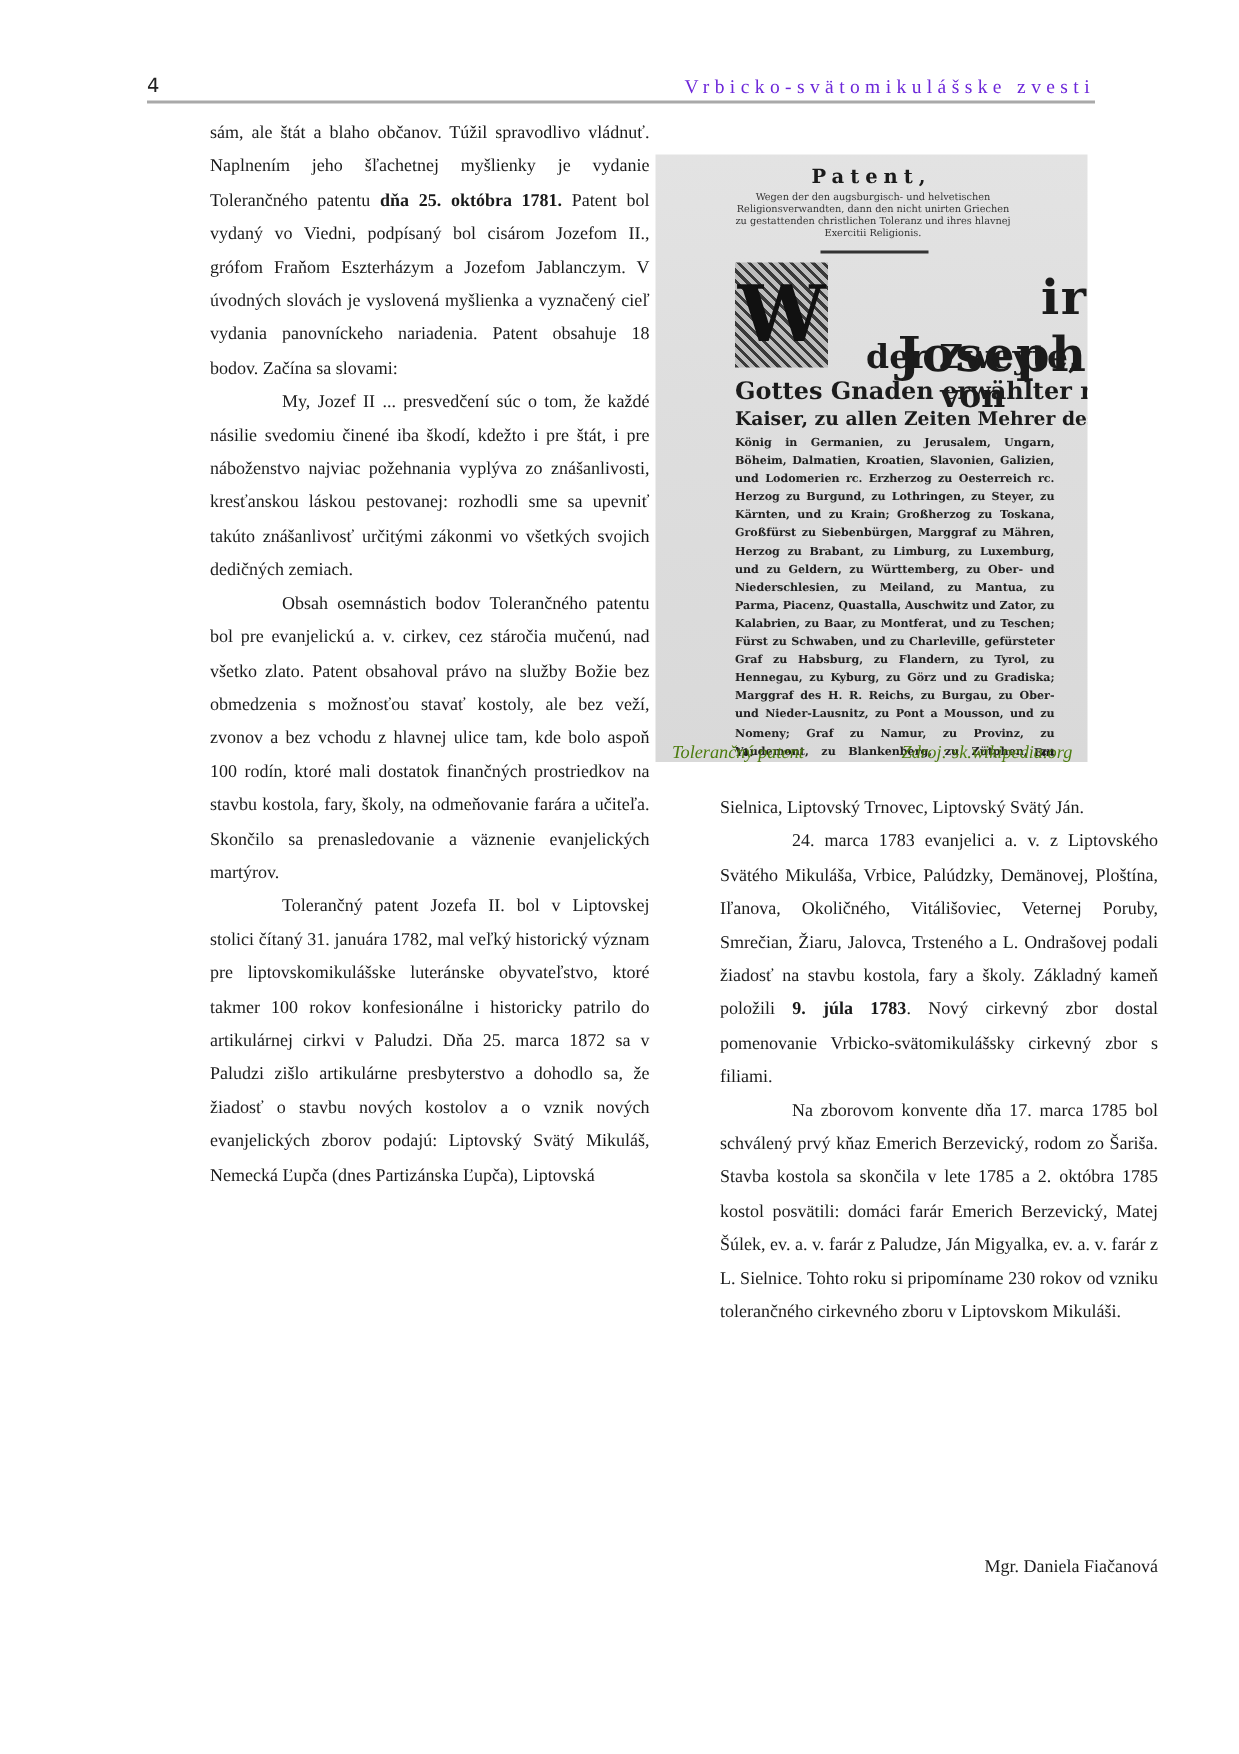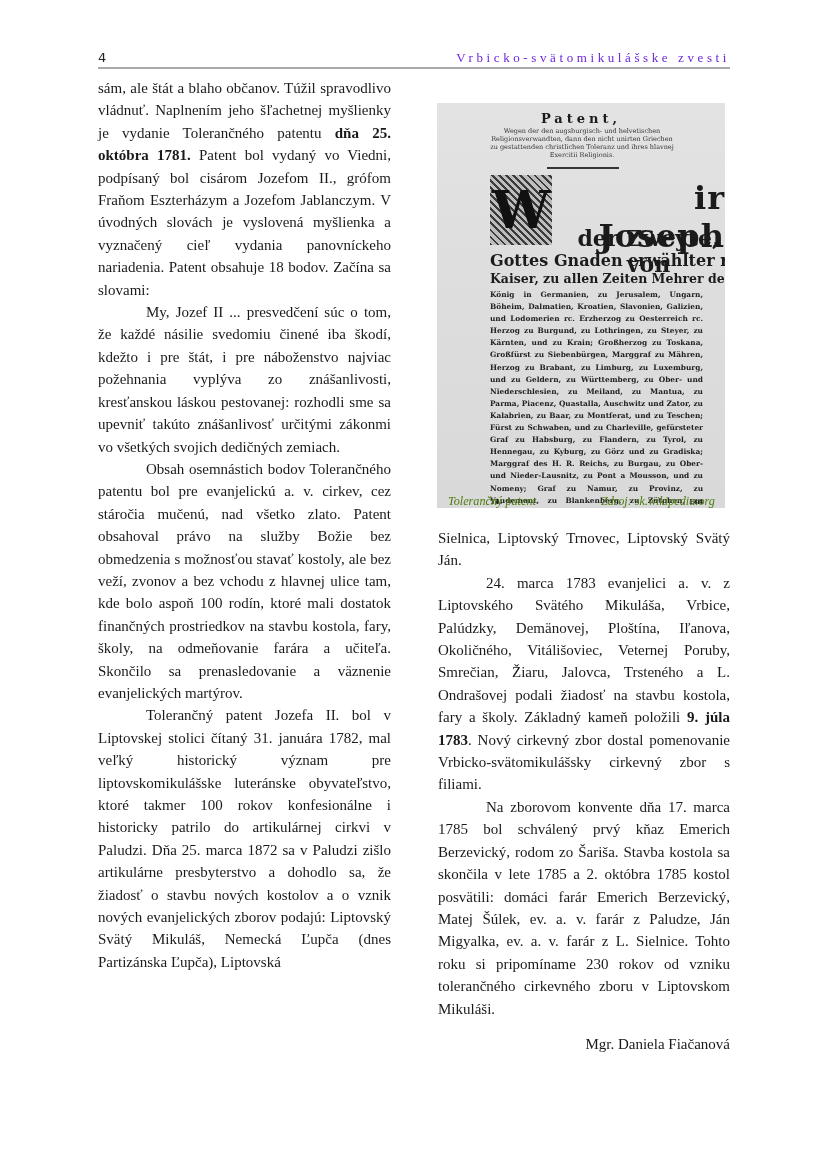--- a/index.html
+++ b/index.html
@@ -5,21 +5,21 @@
   html, body { margin: 0; padding: 0; background: #ffffff; }
   body { width: 826px; height: 1169px; position: relative; overflow: hidden;
          font-family: "Liberation Serif", "DejaVu Serif", serif; color: #1a1a1a; }
   .header { position: absolute; left: 98px; top: 50px; width: 632px; height: 20px; }
   .page-num { position: absolute; left: 0; top: 0; font-family: "DejaVu Sans", "Liberation Sans", sans-serif;
               font-size: 13px; color: #222; }
   .running-title { position: absolute; right: 0; top: 0; font-size: 13px; letter-spacing: 3.6px;
                    color: #6d28d9; }
   .rule { position: absolute; left: 98px; top: 67px; width: 632px; height: 2px; background: #a9a9a9; }
 
-  .col { position: absolute; font-size: 15px; line-height: 22.4px; }
+  .col { position: absolute; font-size: 12px; line-height: 22.4px; margin-left: 42px; }
   .col-left { left: 98px; top: 77px; width: 293px; }
   .col-right { left: 438px; top: 527px; width: 292px; }
   .col p { margin: 0; text-align: justify; hyphens: manual; }
   .col p.indent { text-indent: 48px; }
   .col b { font-weight: bold; }
   .signature { text-align: right !important; }
 
   .figure { position: absolute; left: 437px; top: 83px; width: 288px; height: 405px;
             background: linear-gradient(180deg,#e3e3e3 0%,#dedede 40%,#d9d9d9 100%);
             overflow: hidden; margin-top: 20px; }

